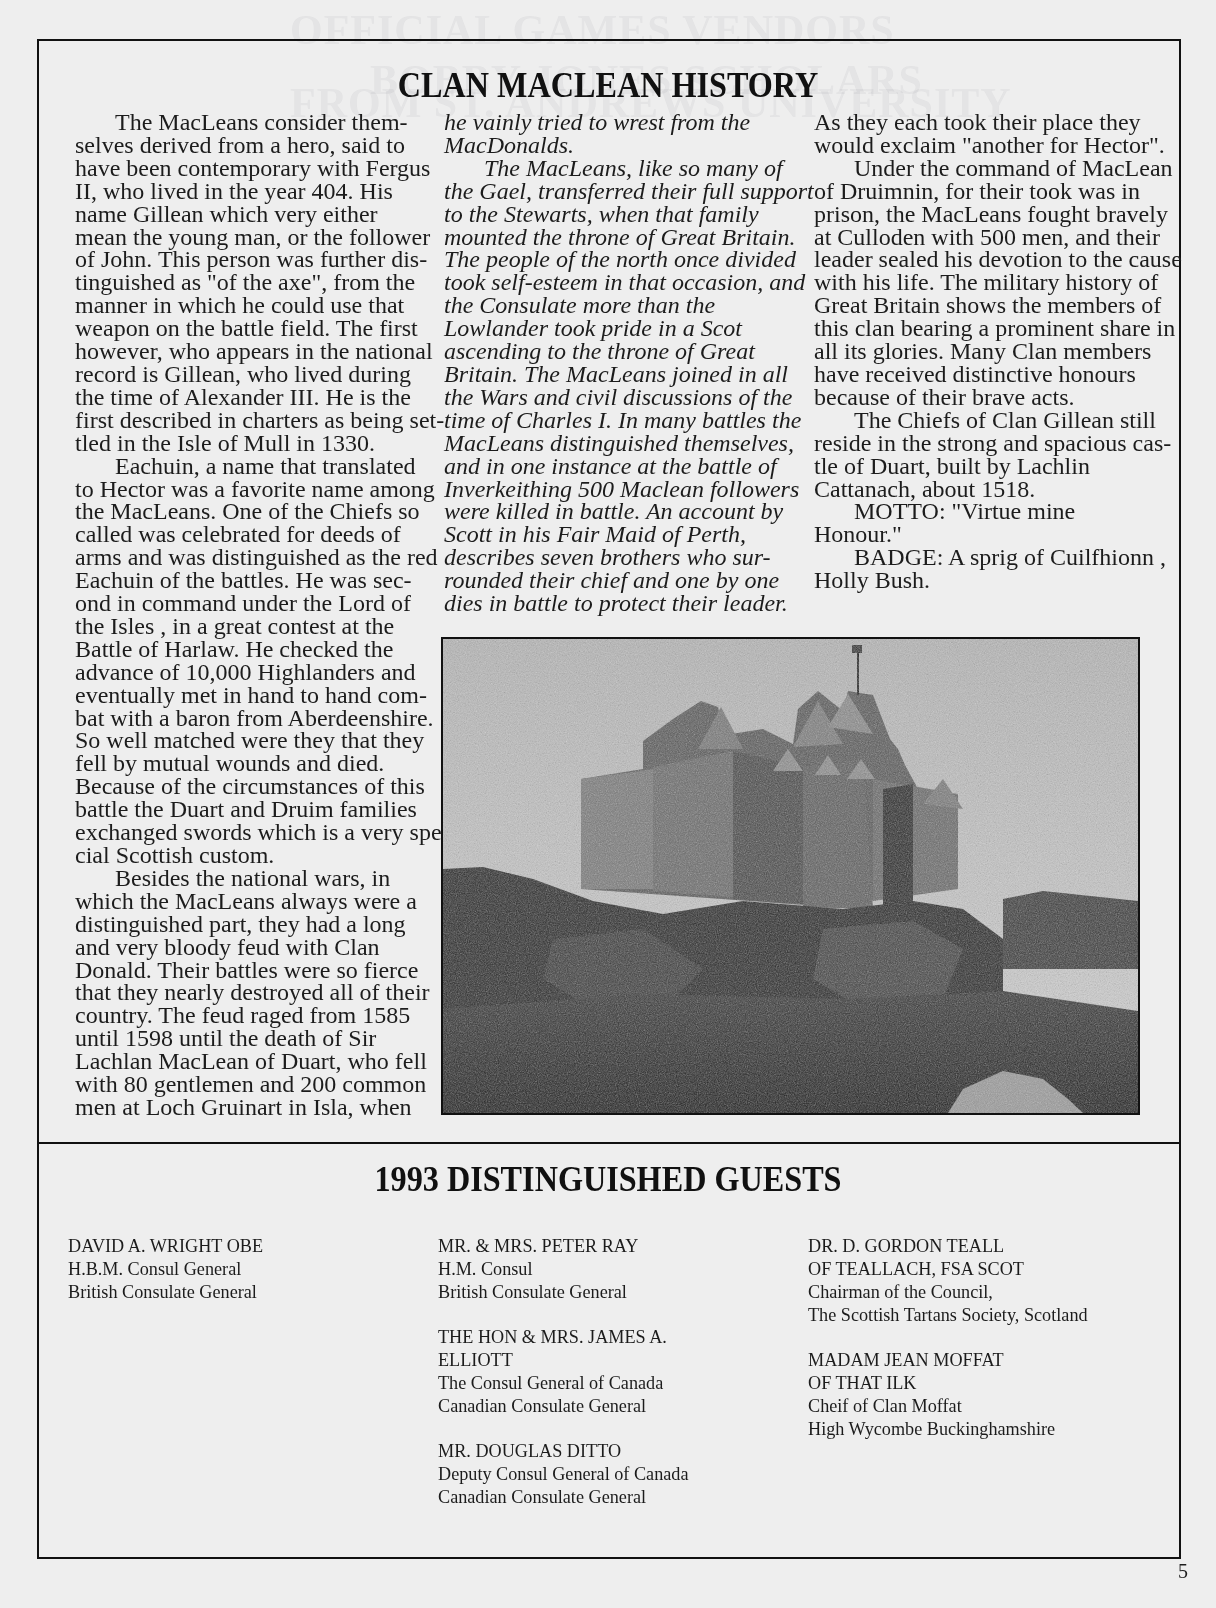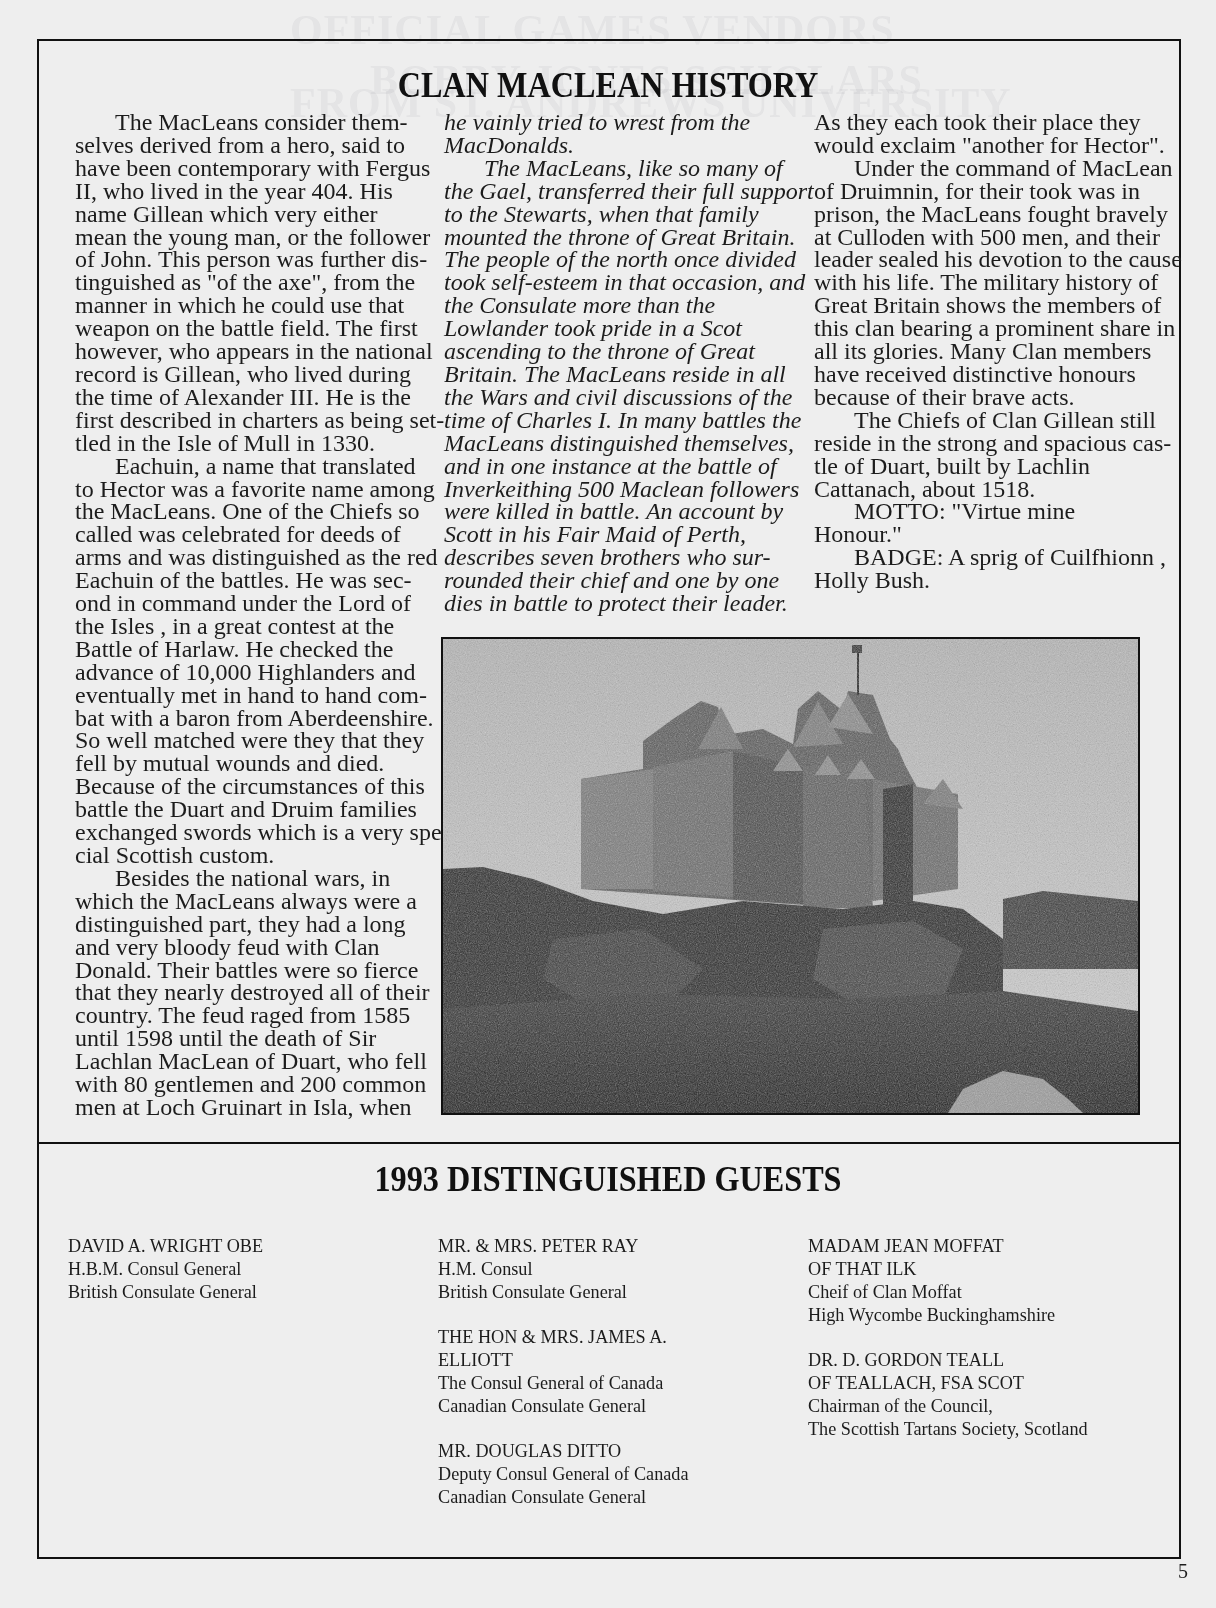--- a/index.html
+++ b/index.html
@@ -110,21 +110,21 @@
     <p>MacDonalds.</p>
     <p class="ind">The MacLeans, like so many of</p>
     <p>the Gael, transferred their full support</p>
     <p>to the Stewarts, when that family</p>
     <p>mounted the throne of Great Britain.</p>
     <p>The people of the north once divided</p>
     <p>took self-esteem in that occasion, and</p>
     <p>the Consulate more than the</p>
     <p>Lowlander took pride in a Scot</p>
     <p>ascending to the throne of Great</p>
-    <p>Britain.  The MacLeans reside in all</p>
+    <p>Britain.  The MacLeans joined in all</p>
     <p>the Wars and civil discussions of the</p>
     <p>time of Charles I. In many battles the</p>
     <p>MacLeans distinguished themselves,</p>
     <p>and in one instance at the battle of</p>
     <p>Inverkeithing 500 Maclean followers</p>
     <p>were killed in battle. An account by</p>
     <p>Scott in his Fair Maid of Perth,</p>
     <p>describes seven brothers who sur-</p>
     <p>rounded their chief and one by one</p>
     <p>dies in battle to protect their leader.</p>
@@ -233,26 +233,26 @@
       <div>Canadian Consulate General</div>
     </div>
     <div class="entry">
       <div>MR. DOUGLAS DITTO</div>
       <div>Deputy Consul General of Canada</div>
       <div>Canadian Consulate General</div>
     </div>
   </div>
 <div class="g-col g-col3">
     <div class="entry">
+      <div>DR. D. GORDON TEALL</div>
+      <div>OF TEALLACH, FSA SCOT</div>
+      <div>Chairman of the Council,</div>
+      <div>The Scottish Tartans Society, Scotland</div>
+    </div>
+    <div class="entry">
       <div>MADAM JEAN MOFFAT</div>
       <div>OF THAT ILK</div>
       <div>Cheif of Clan Moffat</div>
       <div>High Wycombe Buckinghamshire</div>
     </div>
-    <div class="entry">
-      <div>DR. D. GORDON TEALL</div>
-      <div>OF TEALLACH, FSA SCOT</div>
-      <div>Chairman of the Council,</div>
-      <div>The Scottish Tartans Society, Scotland</div>
-    </div>
   </div>
 
 <div class="page-num">5</div>
 
 </body></html>

